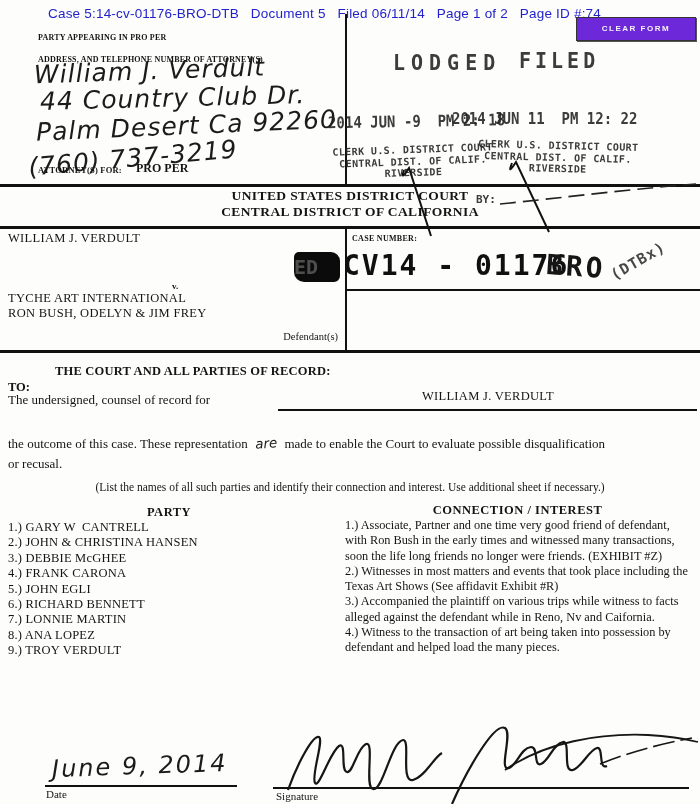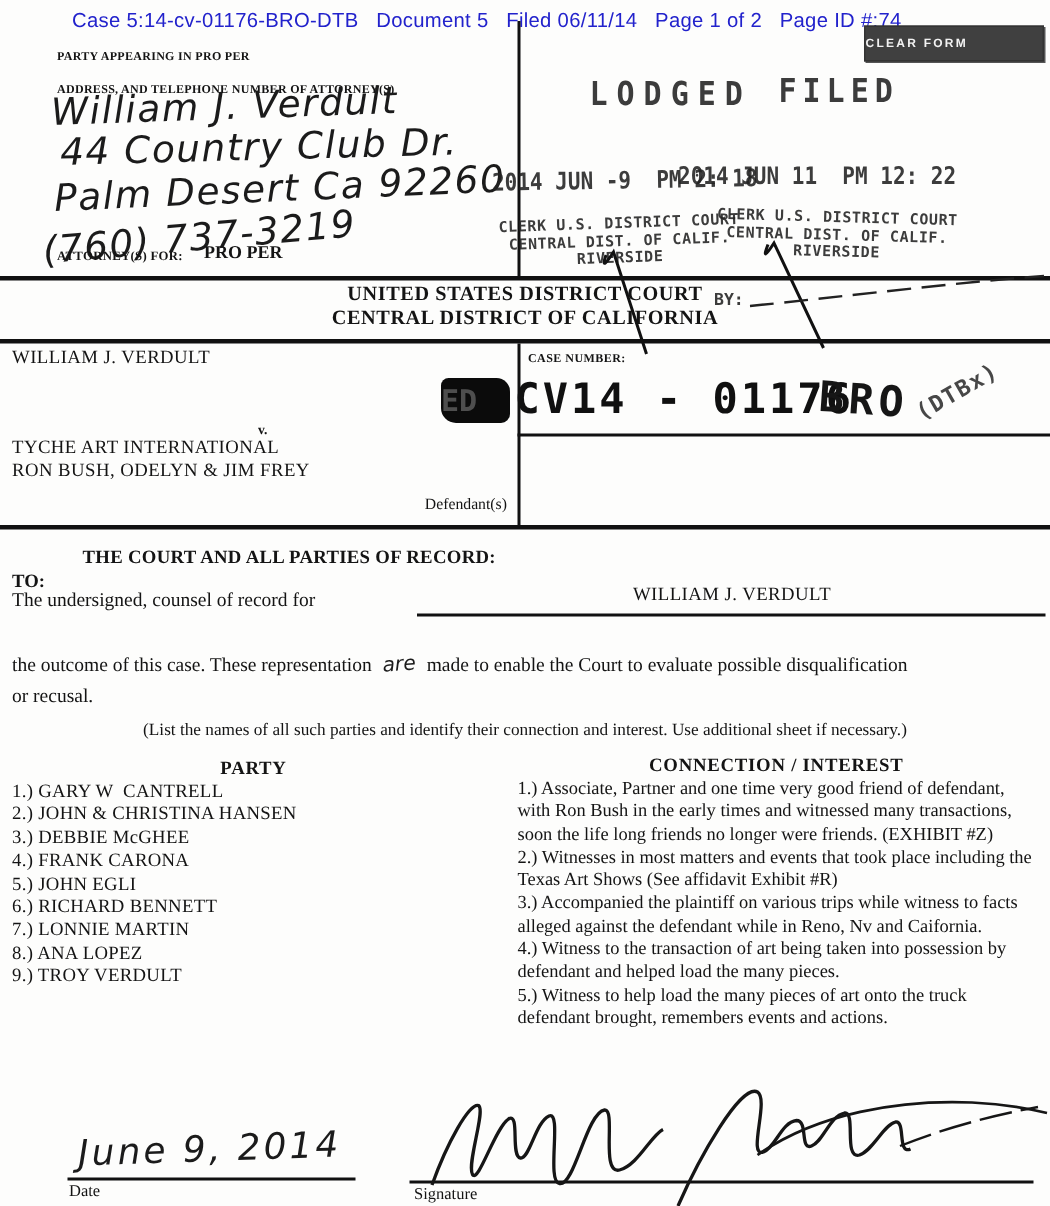--- a/index.html
+++ b/index.html
@@ -6,22 +6,22 @@
   .page{position:relative;width:700px;height:804px;background:#fdfdfc;overflow:hidden;
         font-family:"Liberation Serif", serif;color:#141414;}
   .abs{position:absolute;}
   .sans{font-family:"Liberation Sans", sans-serif;}
   .mono{font-family:"DejaVu Sans Mono", monospace;}
   .hand{font-family:"DejaVu Sans", sans-serif;font-style:italic;color:#1b1b1b;}
   .stamp{color:#222;opacity:.88;}
   .rule{background:#111;}
   .pre{white-space:pre;}
   .viewer-header{color:#2222cc;font-size:13.5px;letter-spacing:.2px;}
-  .clearform{background:#404040;color:#f2f2f2;font-family:"Liberation Sans",sans-serif;
-             font-size:8px;font-weight:bold;letter-spacing:1.5px;text-align:left;
+  .clearform{background:#6d28d9;color:#f2f2f2;font-family:"Liberation Sans",sans-serif;
+             font-size:8px;font-weight:bold;letter-spacing:1.5px;text-align:center;
              line-height:22px;border:1px solid #333;box-shadow:1px 1px 0 #555;cursor:pointer;}
   .smallprint{font-size:8px;font-weight:bold;letter-spacing:.2px;line-height:9.5px;}
   .hw-line{font-size:25px;line-height:28px;letter-spacing:1px;}
   .hw-block div:nth-child(1){transform:rotate(-2deg);margin-left:12px;}
   .hw-block div:nth-child(2){transform:rotate(-1.5deg);margin-left:18px;}
   .hw-block div:nth-child(3){transform:rotate(-2.5deg);margin-left:14px;}
   .hw-block div:nth-child(4){transform:rotate(-5deg);margin-left:6px;}
   .clerkstamp{font-size:10px;font-weight:bold;line-height:11.5px;text-align:center;letter-spacing:.4px;}
   .party-item{white-space:pre;}
   .conn p{margin:0 0 0 0;}
@@ -130,21 +130,20 @@
     <div class="party-item">8.) ANA LOPEZ</div>
     <div class="party-item">9.) TROY VERDULT</div>
   </div>
 
   <div class="abs" style="left:345px;top:503px;width:345px;text-align:center;font-weight:bold;font-size:12.5px;letter-spacing:.5px;">CONNECTION / INTEREST</div>
   <div class="abs conn" style="left:345px;top:518px;width:345px;font-size:12.3px;line-height:15.3px;">
     <p>1.) Associate, Partner and one time very good friend of defendant, with Ron Bush in the early times and witnessed many transactions, soon the life long friends no longer were friends. (EXHIBIT #Z)</p>
     <p>2.) Witnesses in most matters and events that took place including the Texas Art Shows (See affidavit Exhibit #R)</p>
     <p>3.) Accompanied the plaintiff on various trips while witness to facts alleged against the defendant while in Reno, Nv and Caifornia.</p>
     <p>4.) Witness to the transaction of art being taken into possession by defendant and helped load the many pieces.</p>
-    <p>5.) Witness to help load the many pieces of art onto the truck defendant brought, remembers events and actions.</p>
   </div>
 
   <div class="abs hand" style="left:52px;top:752px;font-size:24px;transform:rotate(-2deg);letter-spacing:2px;">June 9, 2014</div>
   <div class="abs rule" style="left:45px;top:785px;width:192px;height:2px;"></div>
   <div class="abs" style="left:46px;top:788px;font-size:11px;">Date</div>
 
   <div class="abs rule" style="left:273px;top:787px;width:416px;height:2px;"></div>
   <div class="abs" style="left:276px;top:790px;font-size:11px;">Signature</div>
 
   <svg class="abs" style="left:0;top:0;pointer-events:none;" width="700" height="804" viewBox="0 0 700 804">

